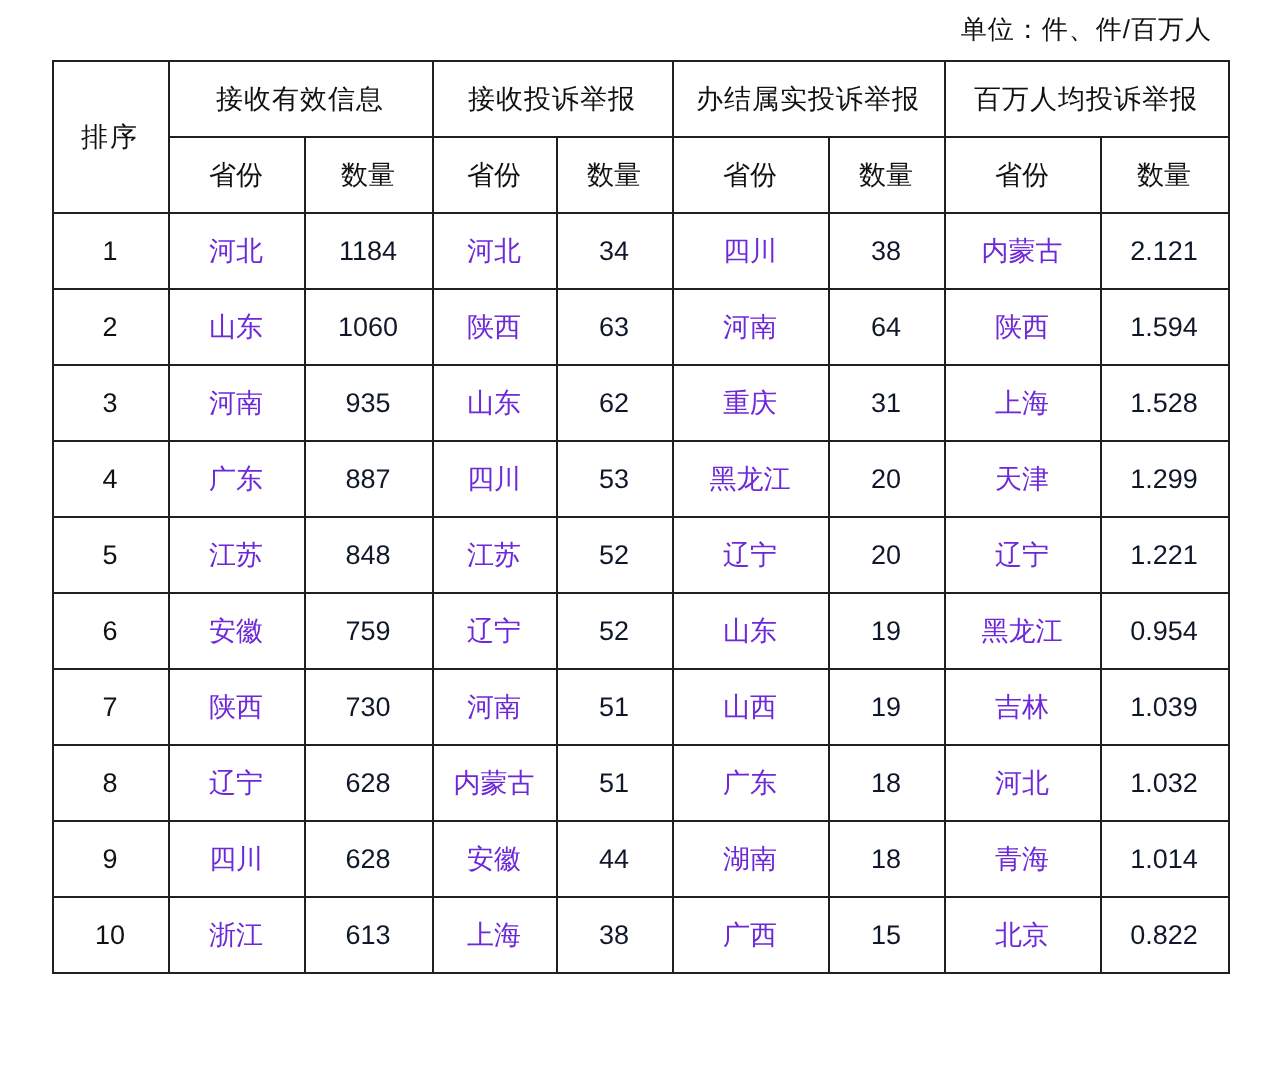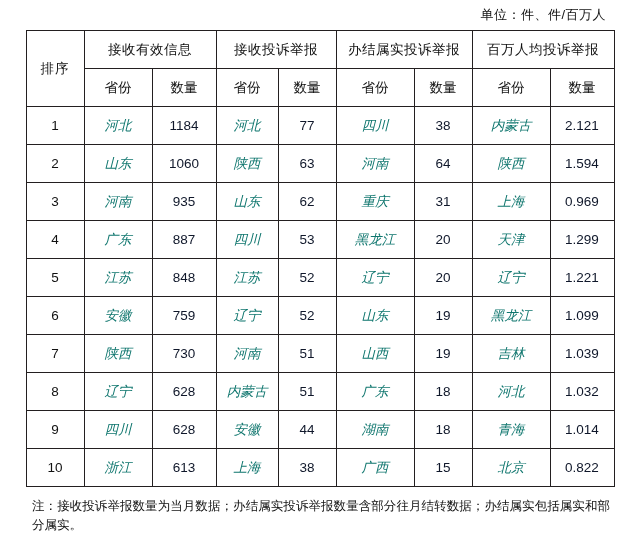--- a/index.html
+++ b/index.html
@@ -52,22 +52,21 @@
   .rank-head {
     font-size: 14px;
     letter-spacing: 1px;
   }
   .sub-head {
     font-size: 13.5px;
     height: 31px;
     margin-top: 33px;
   }
   .prov {
-    color: #0f766e;
-    font-style: italic;
+    color: #6d28d9;
   }
   .num {
     color: #0f172a;
   }
   .rank-cell {
     color: #111111;
   }
   .note {
     font-size: 12.5px;
     line-height: 1.55;
@@ -123,21 +122,21 @@
         <th class="sub-head">省份</th>
         <th class="sub-head">数量</th>
       </tr>
     </thead>
     <tbody>
       <tr>
         <td class="rank-cell">1</td>
         <td class="prov">河北</td>
         <td class="num">1184</td>
         <td class="prov">河北</td>
-        <td class="num">77</td>
+        <td class="num">34</td>
         <td class="prov">四川</td>
         <td class="num">38</td>
         <td class="prov">内蒙古</td>
         <td class="num">2.121</td>
       </tr>
       <tr>
         <td class="rank-cell">2</td>
         <td class="prov">山东</td>
         <td class="num">1060</td>
         <td class="prov">陕西</td>
@@ -149,21 +148,21 @@
       </tr>
       <tr>
         <td class="rank-cell">3</td>
         <td class="prov">河南</td>
         <td class="num">935</td>
         <td class="prov">山东</td>
         <td class="num">62</td>
         <td class="prov">重庆</td>
         <td class="num">31</td>
         <td class="prov">上海</td>
-        <td class="num">0.969</td>
+        <td class="num">1.528</td>
       </tr>
       <tr>
         <td class="rank-cell">4</td>
         <td class="prov">广东</td>
         <td class="num">887</td>
         <td class="prov">四川</td>
         <td class="num">53</td>
         <td class="prov">黑龙江</td>
         <td class="num">20</td>
         <td class="prov">天津</td>
@@ -182,21 +181,21 @@
       </tr>
       <tr>
         <td class="rank-cell">6</td>
         <td class="prov">安徽</td>
         <td class="num">759</td>
         <td class="prov">辽宁</td>
         <td class="num">52</td>
         <td class="prov">山东</td>
         <td class="num">19</td>
         <td class="prov">黑龙江</td>
-        <td class="num">1.099</td>
+        <td class="num">0.954</td>
       </tr>
       <tr>
         <td class="rank-cell">7</td>
         <td class="prov">陕西</td>
         <td class="num">730</td>
         <td class="prov">河南</td>
         <td class="num">51</td>
         <td class="prov">山西</td>
         <td class="num">19</td>
         <td class="prov">吉林</td>
@@ -231,15 +230,14 @@
         <td class="prov">上海</td>
         <td class="num">38</td>
         <td class="prov">广西</td>
         <td class="num">15</td>
         <td class="prov">北京</td>
         <td class="num">0.822</td>
       </tr>
     </tbody>
   </table>
 
-  <div class="note">注：接收投诉举报数量为当月数据；办结属实投诉举报数量含部分往月结转数据；办结属实包括属实和部分属实。</div>
 
 </div>
 
 </body></html>

